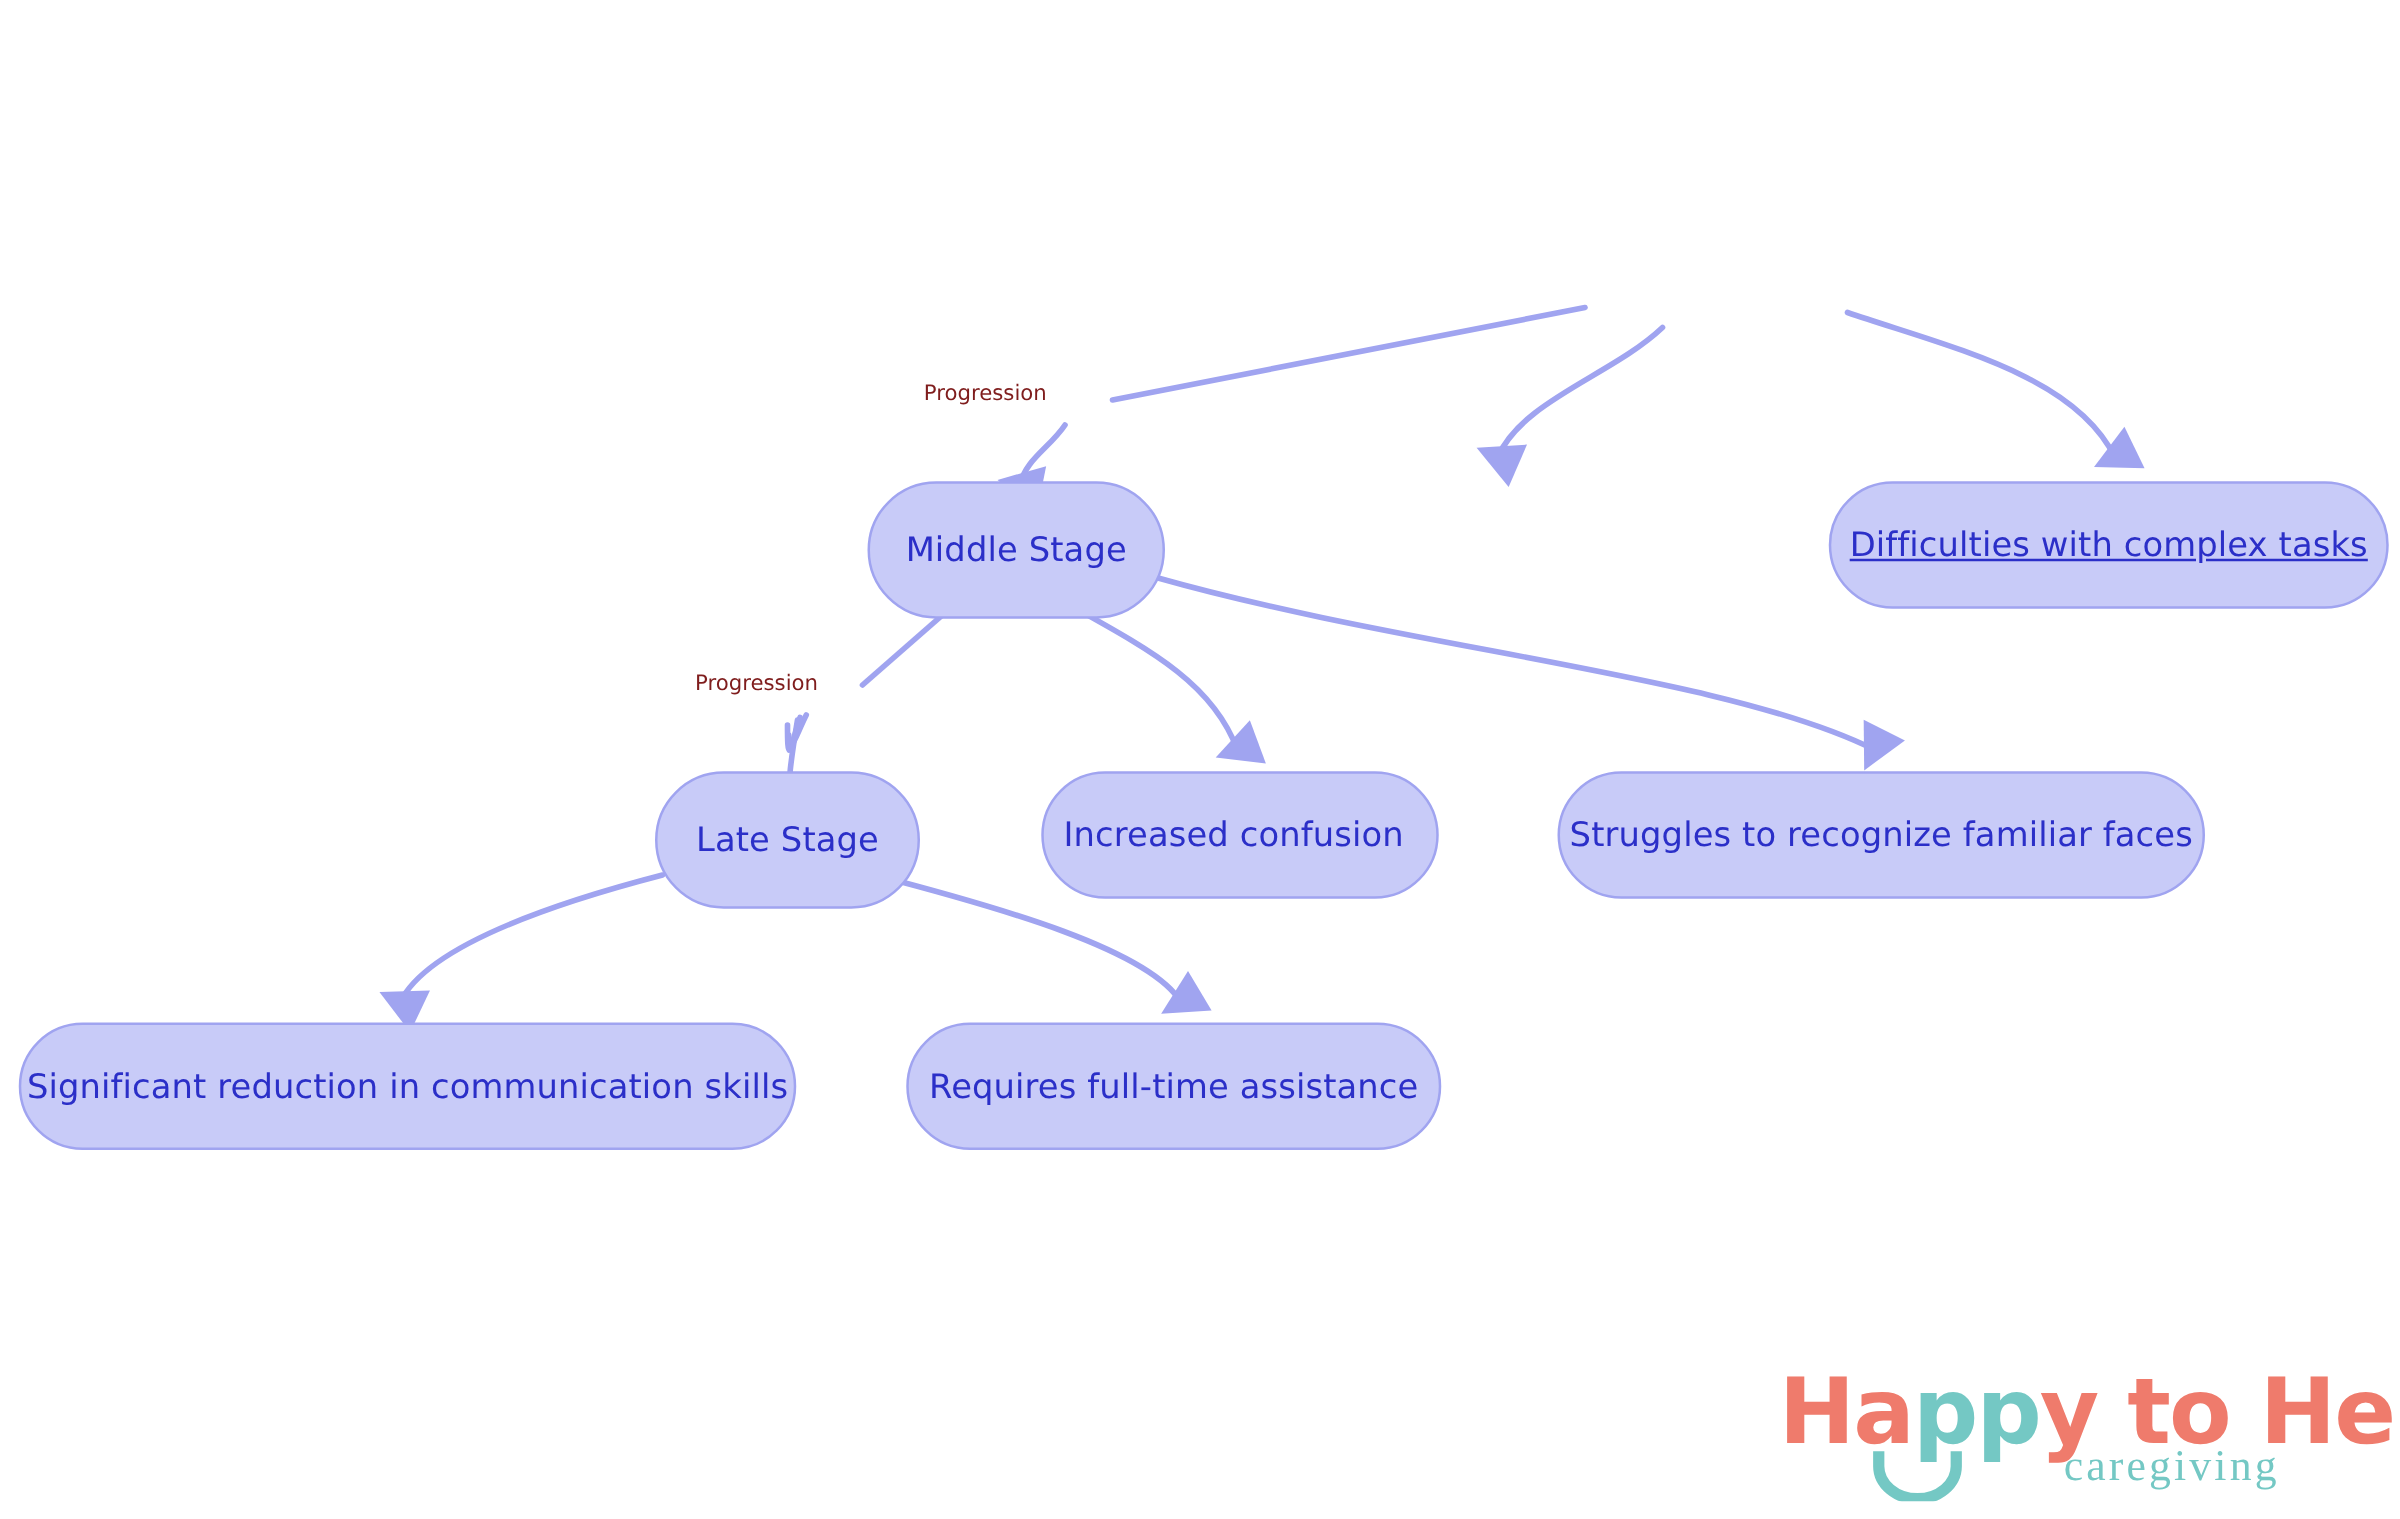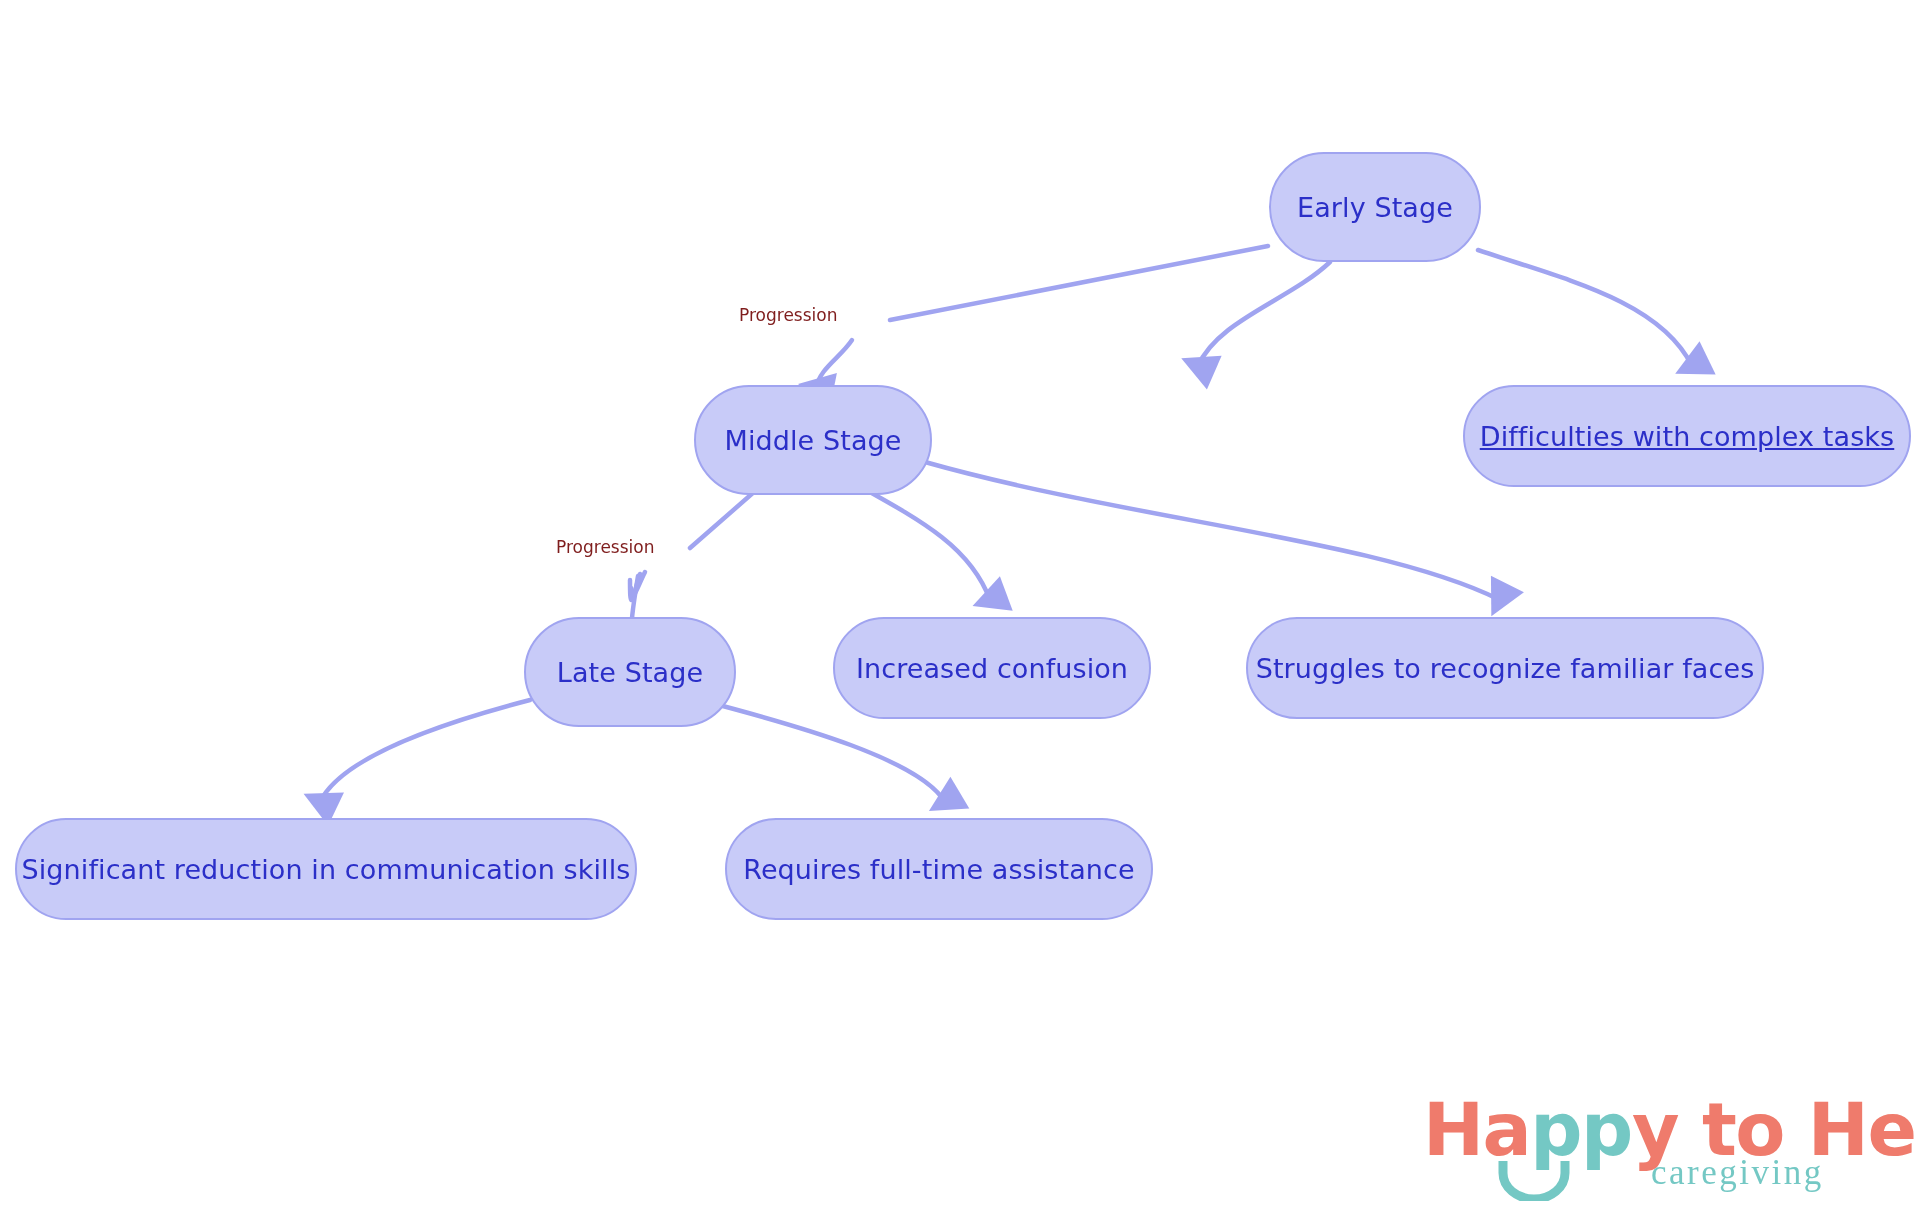--- a/index.html
+++ b/index.html
@@ -130,38 +130,35 @@
       <path d="M 852 482 C 920 520, 970 546, 990 600" marker-end="url(#arrowhead)"></path>
 
       <path d="M 925 462 C 1130 520, 1380 540, 1500 600" marker-end="url(#arrowhead)"></path>
 
       <path d="M 530 700 C 430 726, 340 760, 320 802" marker-end="url(#arrowhead)"></path>
 
       <path d="M 700 700 C 800 726, 920 760, 945 802" marker-end="url(#arrowhead)"></path>
     </g>
   </svg>
 
-  <div class="node" style="left:1269px; top:152px; width:212px; height:110px;">
-    <span>Early Stage</span>
-  </div>
 
   <div class="node" style="left:694px; top:385px; width:238px; height:110px;">
     <span>Middle Stage</span>
   </div>
 
   <div class="node" style="left:524px; top:617px; width:212px; height:110px;">
     <span>Late Stage</span>
   </div>
 
 
   <div class="node" style="left:1463px; top:385px; width:448px; height:102px;text-decoration:underline;">
     <span>Difficulties with complex tasks</span>
   </div>
 
-  <div class="node" style="left:833px; top:617px; width:318px; height:102px;">
+  <div class="node" style="left:833px; top:617px; width:318px; height:102px;justify-content:flex-end;">
     <span>Increased confusion</span>
   </div>
 
   <div class="node" style="left:1246px; top:617px; width:518px; height:102px;">
     <span>Struggles to recognize familiar faces</span>
   </div>
 
   <div class="node" style="left:15px; top:818px; width:622px; height:102px;">
     <span>Significant reduction in communication skills</span>
   </div>

